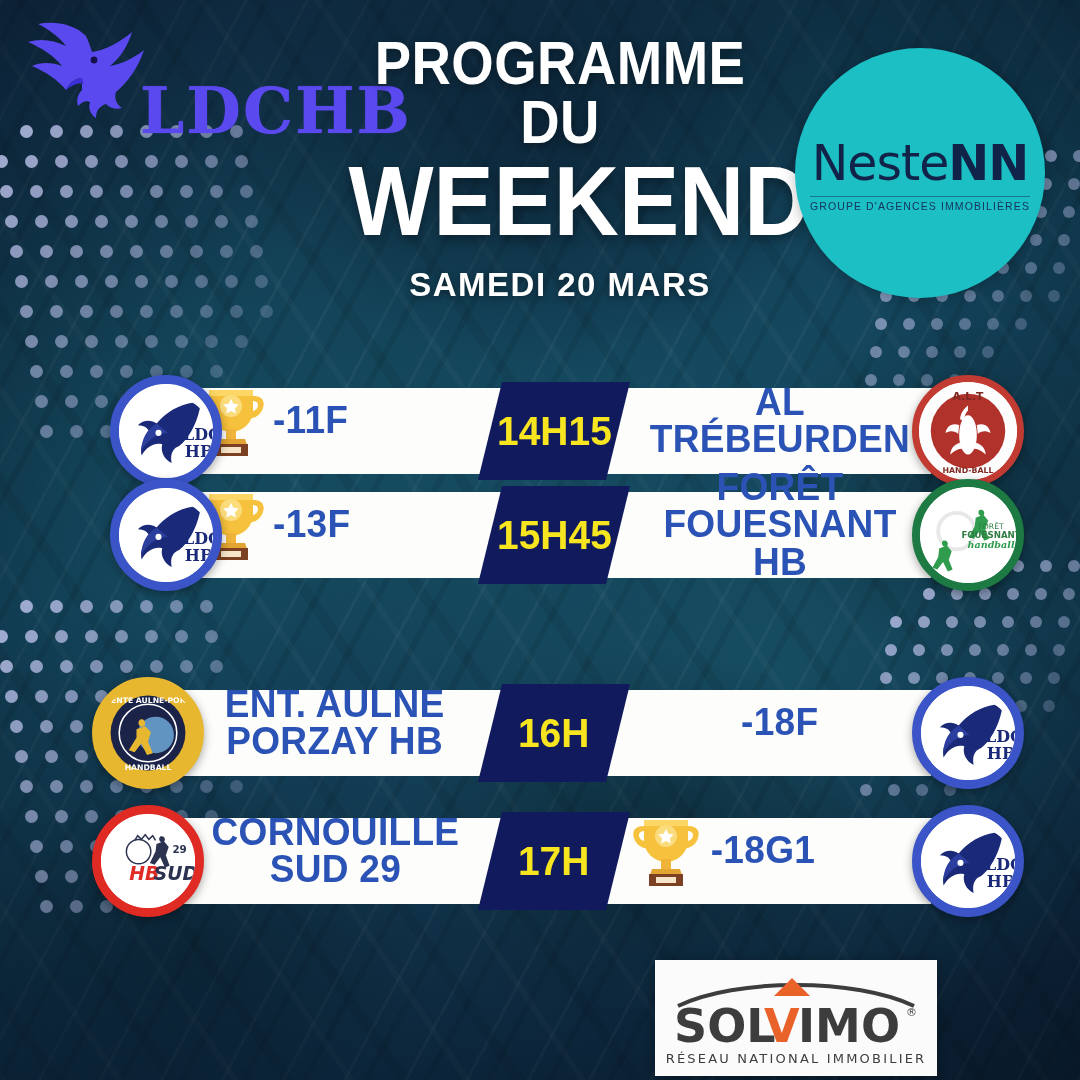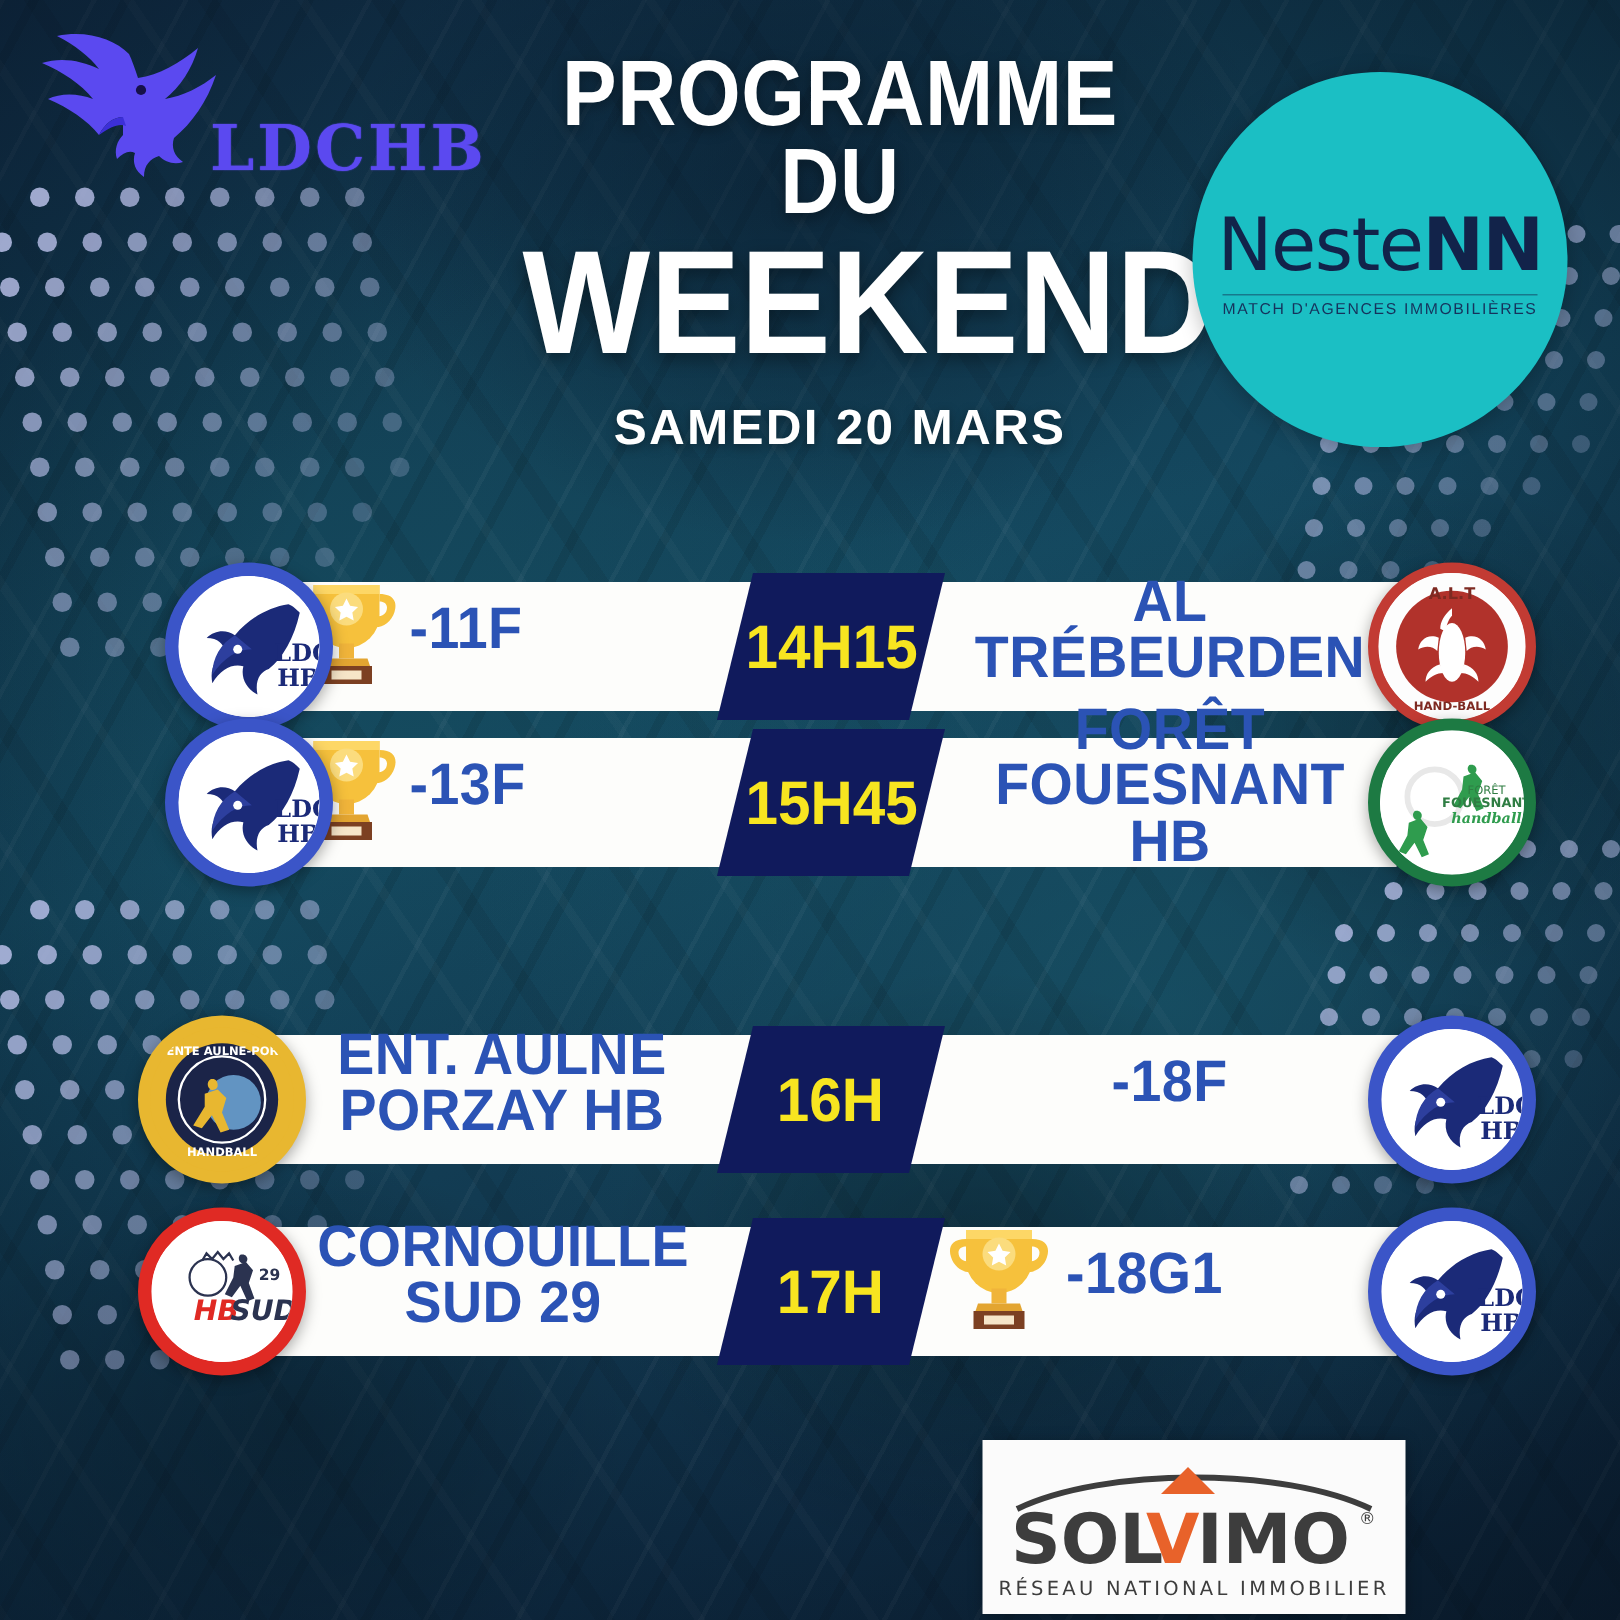--- a/index.html
+++ b/index.html
@@ -41,21 +41,21 @@
     background:radial-gradient(ellipse 78% 72% at 50% 48%, rgba(0,0,0,0) 46%, rgba(5,16,30,.55) 100%);}
 
   
   .dots{position:absolute;pointer-events:none;}
   .dots i{position:absolute;border-radius:50%;background:#b9bfe8;display:block;}
 
   
   .hdr-logo{position:absolute;left:22px;top:18px;width:280px;height:110px;}
   .hdr-logo .eagle{position:absolute;left:2px;top:2px;width:124px;height:104px;}
   .hdr-logo .wordmark{
-    position:absolute;left:118px;top:56px;font-size:42px;letter-spacing:2px;
+    position:absolute;left:118px;top:56px;font-size:63px;letter-spacing:2px;
     font-weight:bold;color:#5b49f0;font-family:"DejaVu Serif", serif;
     text-shadow:0 0 1px #5b49f0;
   }
   .title-wrap{position:absolute;left:330px;top:34px;width:460px;text-align:center;}
   .t1{font-family:"Liberation Sans Narrow","Liberation Sans",sans-serif;
       font-weight:bold;color:#fff;font-size:62px;line-height:.95;letter-spacing:.5px;
       transform:scaleX(.88);transform-origin:50% 50%;
       text-shadow:0 3px 10px rgba(0,0,0,.35);}
   .t2{font-family:"Liberation Sans Narrow","Liberation Sans",sans-serif;
       font-weight:bold;color:#fff;font-size:98px;line-height:.92;letter-spacing:0px;
@@ -411,21 +411,21 @@
   </div>
 
   <div class="title-wrap">
     <div class="t1">PROGRAMME DU</div>
     <div class="t2">WEEKEND</div>
     <div class="t3">SAMEDI 20 MARS</div>
   </div>
 
   <div class="nestenn">
     <div class="n-main">N<b>este</b><span style="font-weight:bold;">NN</span></div>
-    <div class="n-sub">MATCH D'AGENCES IMMOBILIÈRES</div>
+    <div class="n-sub">GROUPE D'AGENCES IMMOBILIÈRES</div>
   </div>
 
   <div class="rows">
 
     <div class="row" style="top:388px;">
       <div class="banner"></div>
       <div class="side" style="left:195px;width:250px;justify-content:flex-start;gap:4px;">
         <svg class="trophy" viewBox="0 0 72 76">
           <path d="M14 8 h44 v20 a22 22 0 0 1 -44 0 z" fill="#f6c13c"></path>
           <path d="M14 8 h44 v6 h-44 z" fill="#fdd766"></path>

